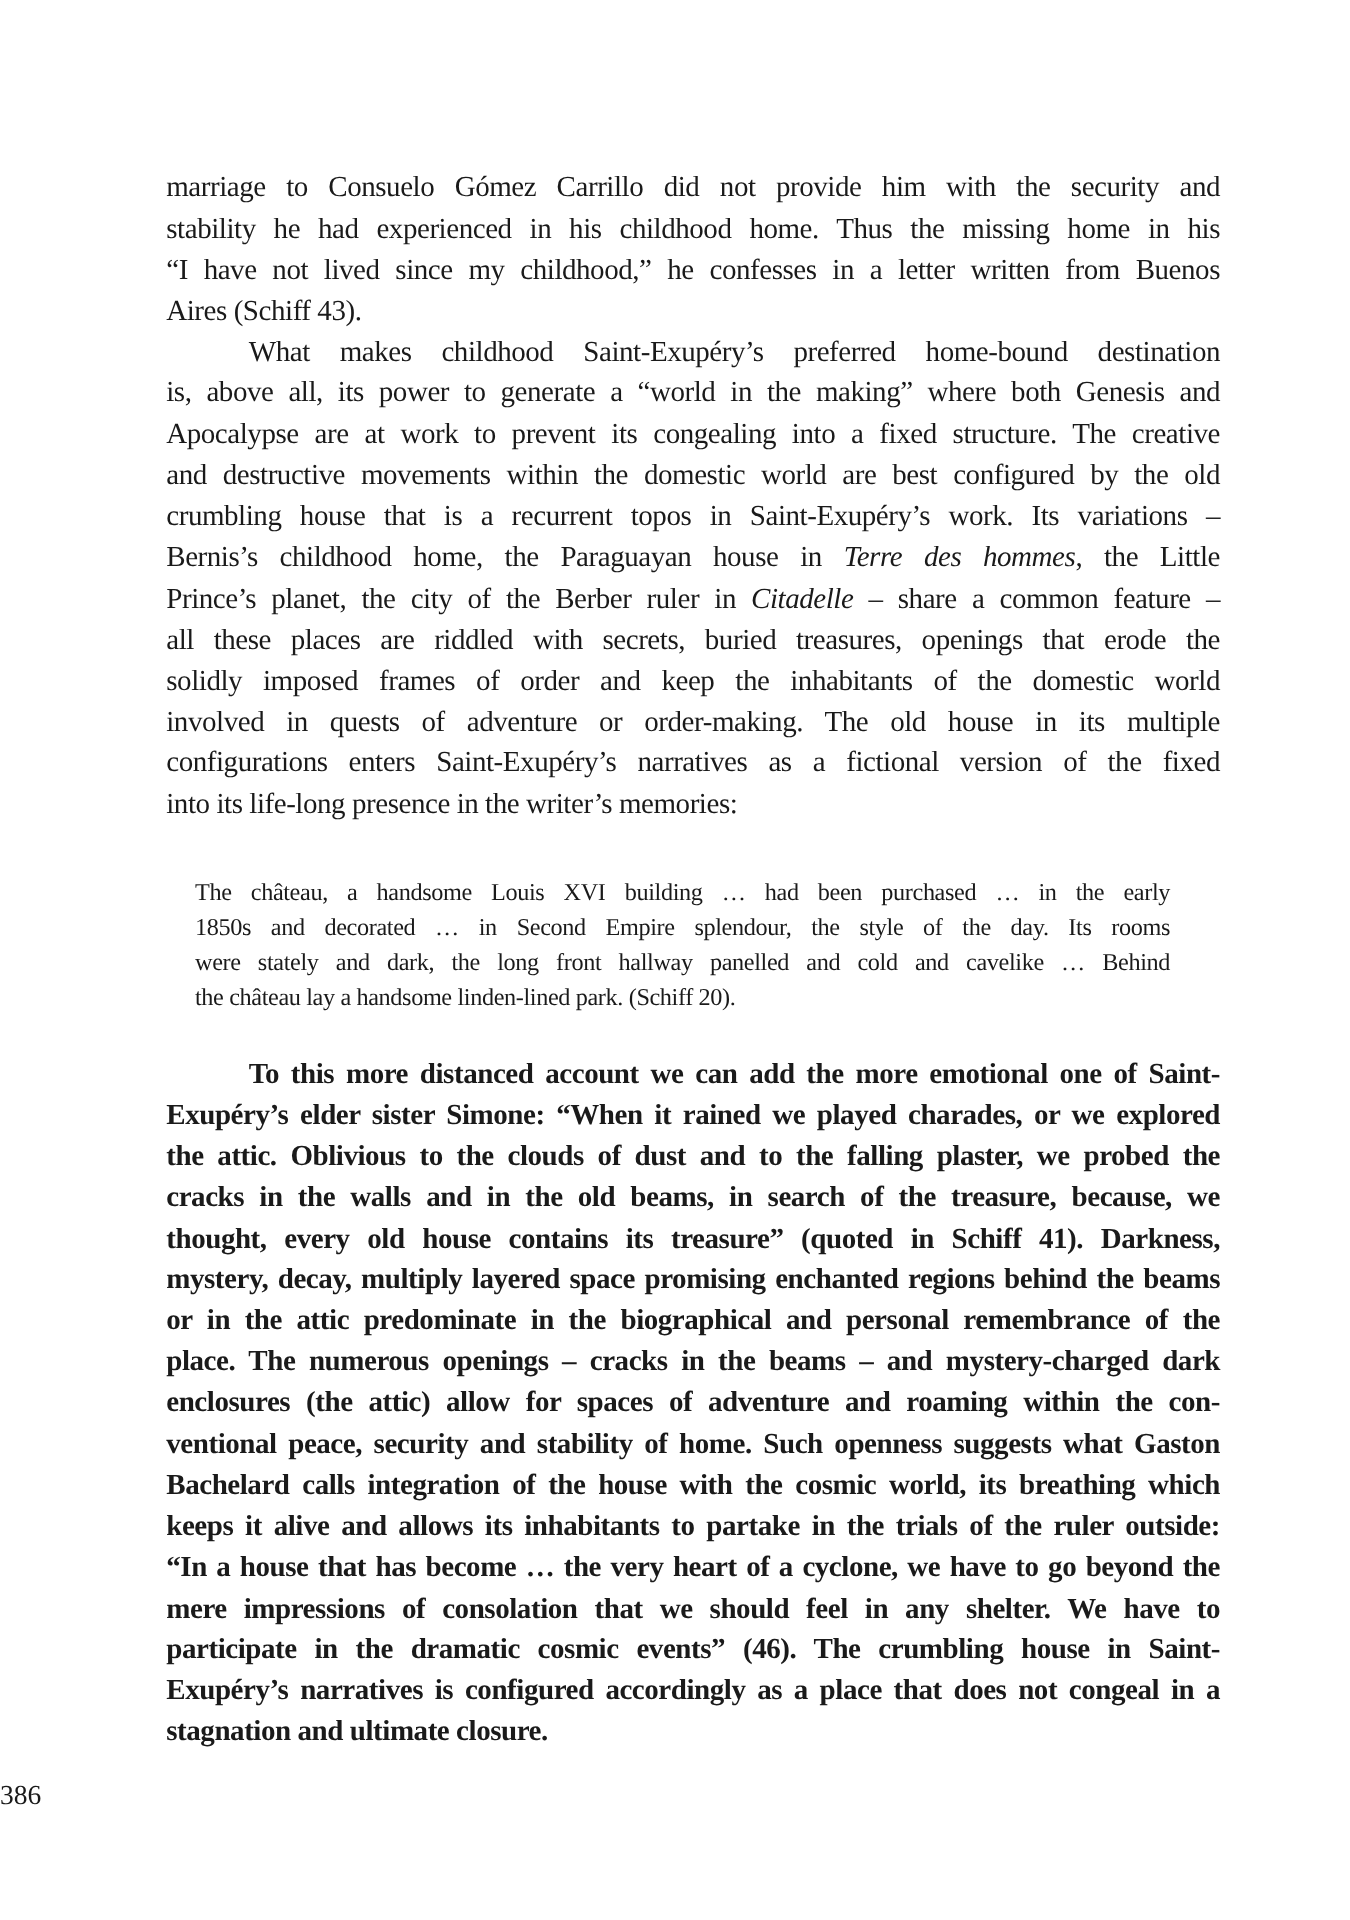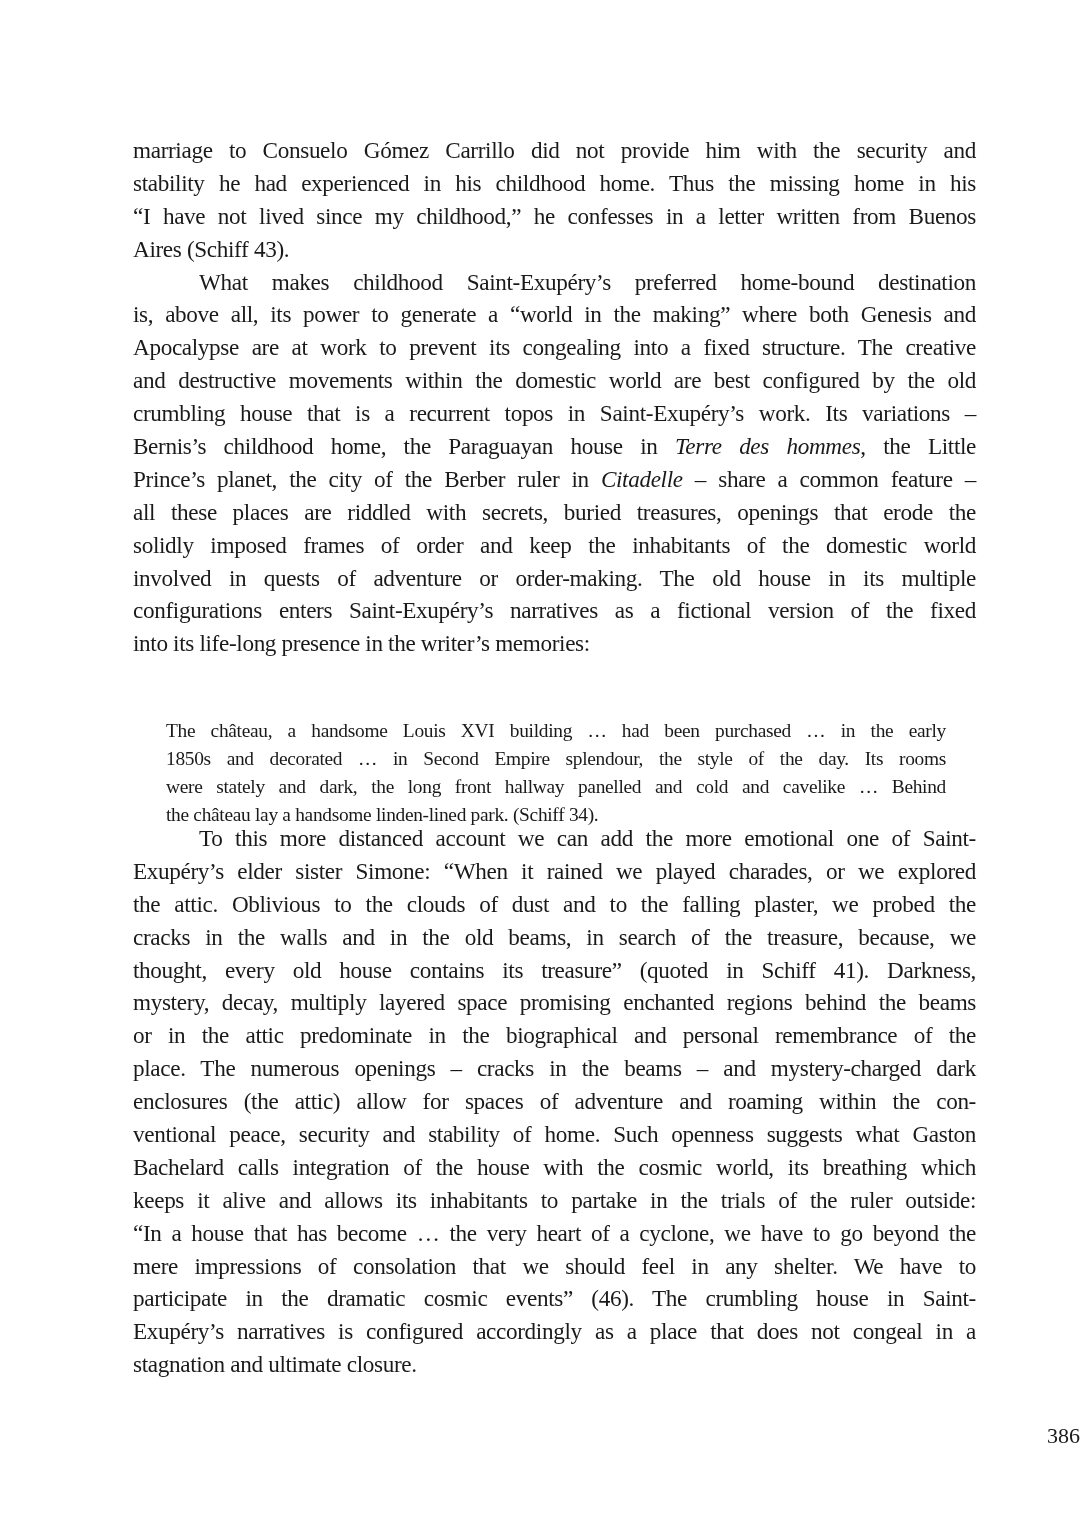--- a/index.html
+++ b/index.html
@@ -44,24 +44,23 @@
     width: 100%;
     white-space: normal;
     text-align: justify;
     text-align-last: justify;
   }
   .line.last .inner {
     text-align-last: left;
   }
   .block-quote {
     position: absolute;
-    left: 166px;
+    left: 156px;
     top: 701px;
     width: 780px;
-    margin-top: 16px;
   }
   .qline {
     display: block;
     font-size: 19.4px;
     line-height: 27.9px;
     height: 27.9px;
     white-space: nowrap;
     letter-spacing: -0.3px;
   }
   .qline .inner {
@@ -70,29 +69,30 @@
     white-space: normal;
     text-align: justify;
     text-align-last: justify;
   }
   .qline.last .inner {
     text-align-last: left;
   }
   .para2 {
     position: absolute;
     left: 133px;
-    top: 822px;
+    top: 843px;
     width: 843px;
+    font-weight: bold;
   }
   .page-number {
     position: absolute;
     left: 0;
     width: 1080px;
     top: 1421px;
-    text-align: right;
+    text-align: left;
     font-size: 22px;
     line-height: 30px;
   }
   em { font-style: italic; }
 </style>
 </head>
 <body>
 
 <div class="page">
   <div>
@@ -114,21 +114,21 @@
     <span class="line"><span class="inner">involved in quests of adventure or order-making. The old house in its multiple</span></span>
     <span class="line"><span class="inner">configurations enters Saint-Exupéry’s narratives as a fictional version of the fixed</span></span>
     <span class="line last"><span class="inner">into its life-long presence in the writer’s memories:</span></span>
   </div>
 </div>
 
 <div class="block-quote">
   <span class="qline"><span class="inner">The château, a handsome Louis XVI building … had been purchased … in the early</span></span>
   <span class="qline"><span class="inner">1850s and decorated … in Second Empire splendour, the style of the day. Its rooms</span></span>
   <span class="qline"><span class="inner">were stately and dark, the long front hallway panelled and cold and cavelike … Behind</span></span>
-  <span class="qline last"><span class="inner">the château lay a handsome linden-lined park. (Schiff 34).</span></span>
+  <span class="qline last"><span class="inner">the château lay a handsome linden-lined park. (Schiff 20).</span></span>
 </div>
 
 <div class="para2">
   <span class="line indent"><span class="inner">To this more distanced account we can add the more emotional one of Saint-</span></span>
   <span class="line"><span class="inner">Exupéry’s elder sister Simone: “When it rained we played charades, or we explored</span></span>
   <span class="line"><span class="inner">the attic. Oblivious to the clouds of dust and to the falling plaster, we probed the</span></span>
   <span class="line"><span class="inner">cracks in the walls and in the old beams, in search of the treasure, because, we</span></span>
   <span class="line"><span class="inner">thought, every old house contains its treasure” (quoted in Schiff 41). Darkness,</span></span>
   <span class="line"><span class="inner">mystery, decay, multiply layered space promising enchanted regions behind the beams</span></span>
   <span class="line"><span class="inner">or in the attic predominate in the biographical and personal remembrance of the</span></span>

